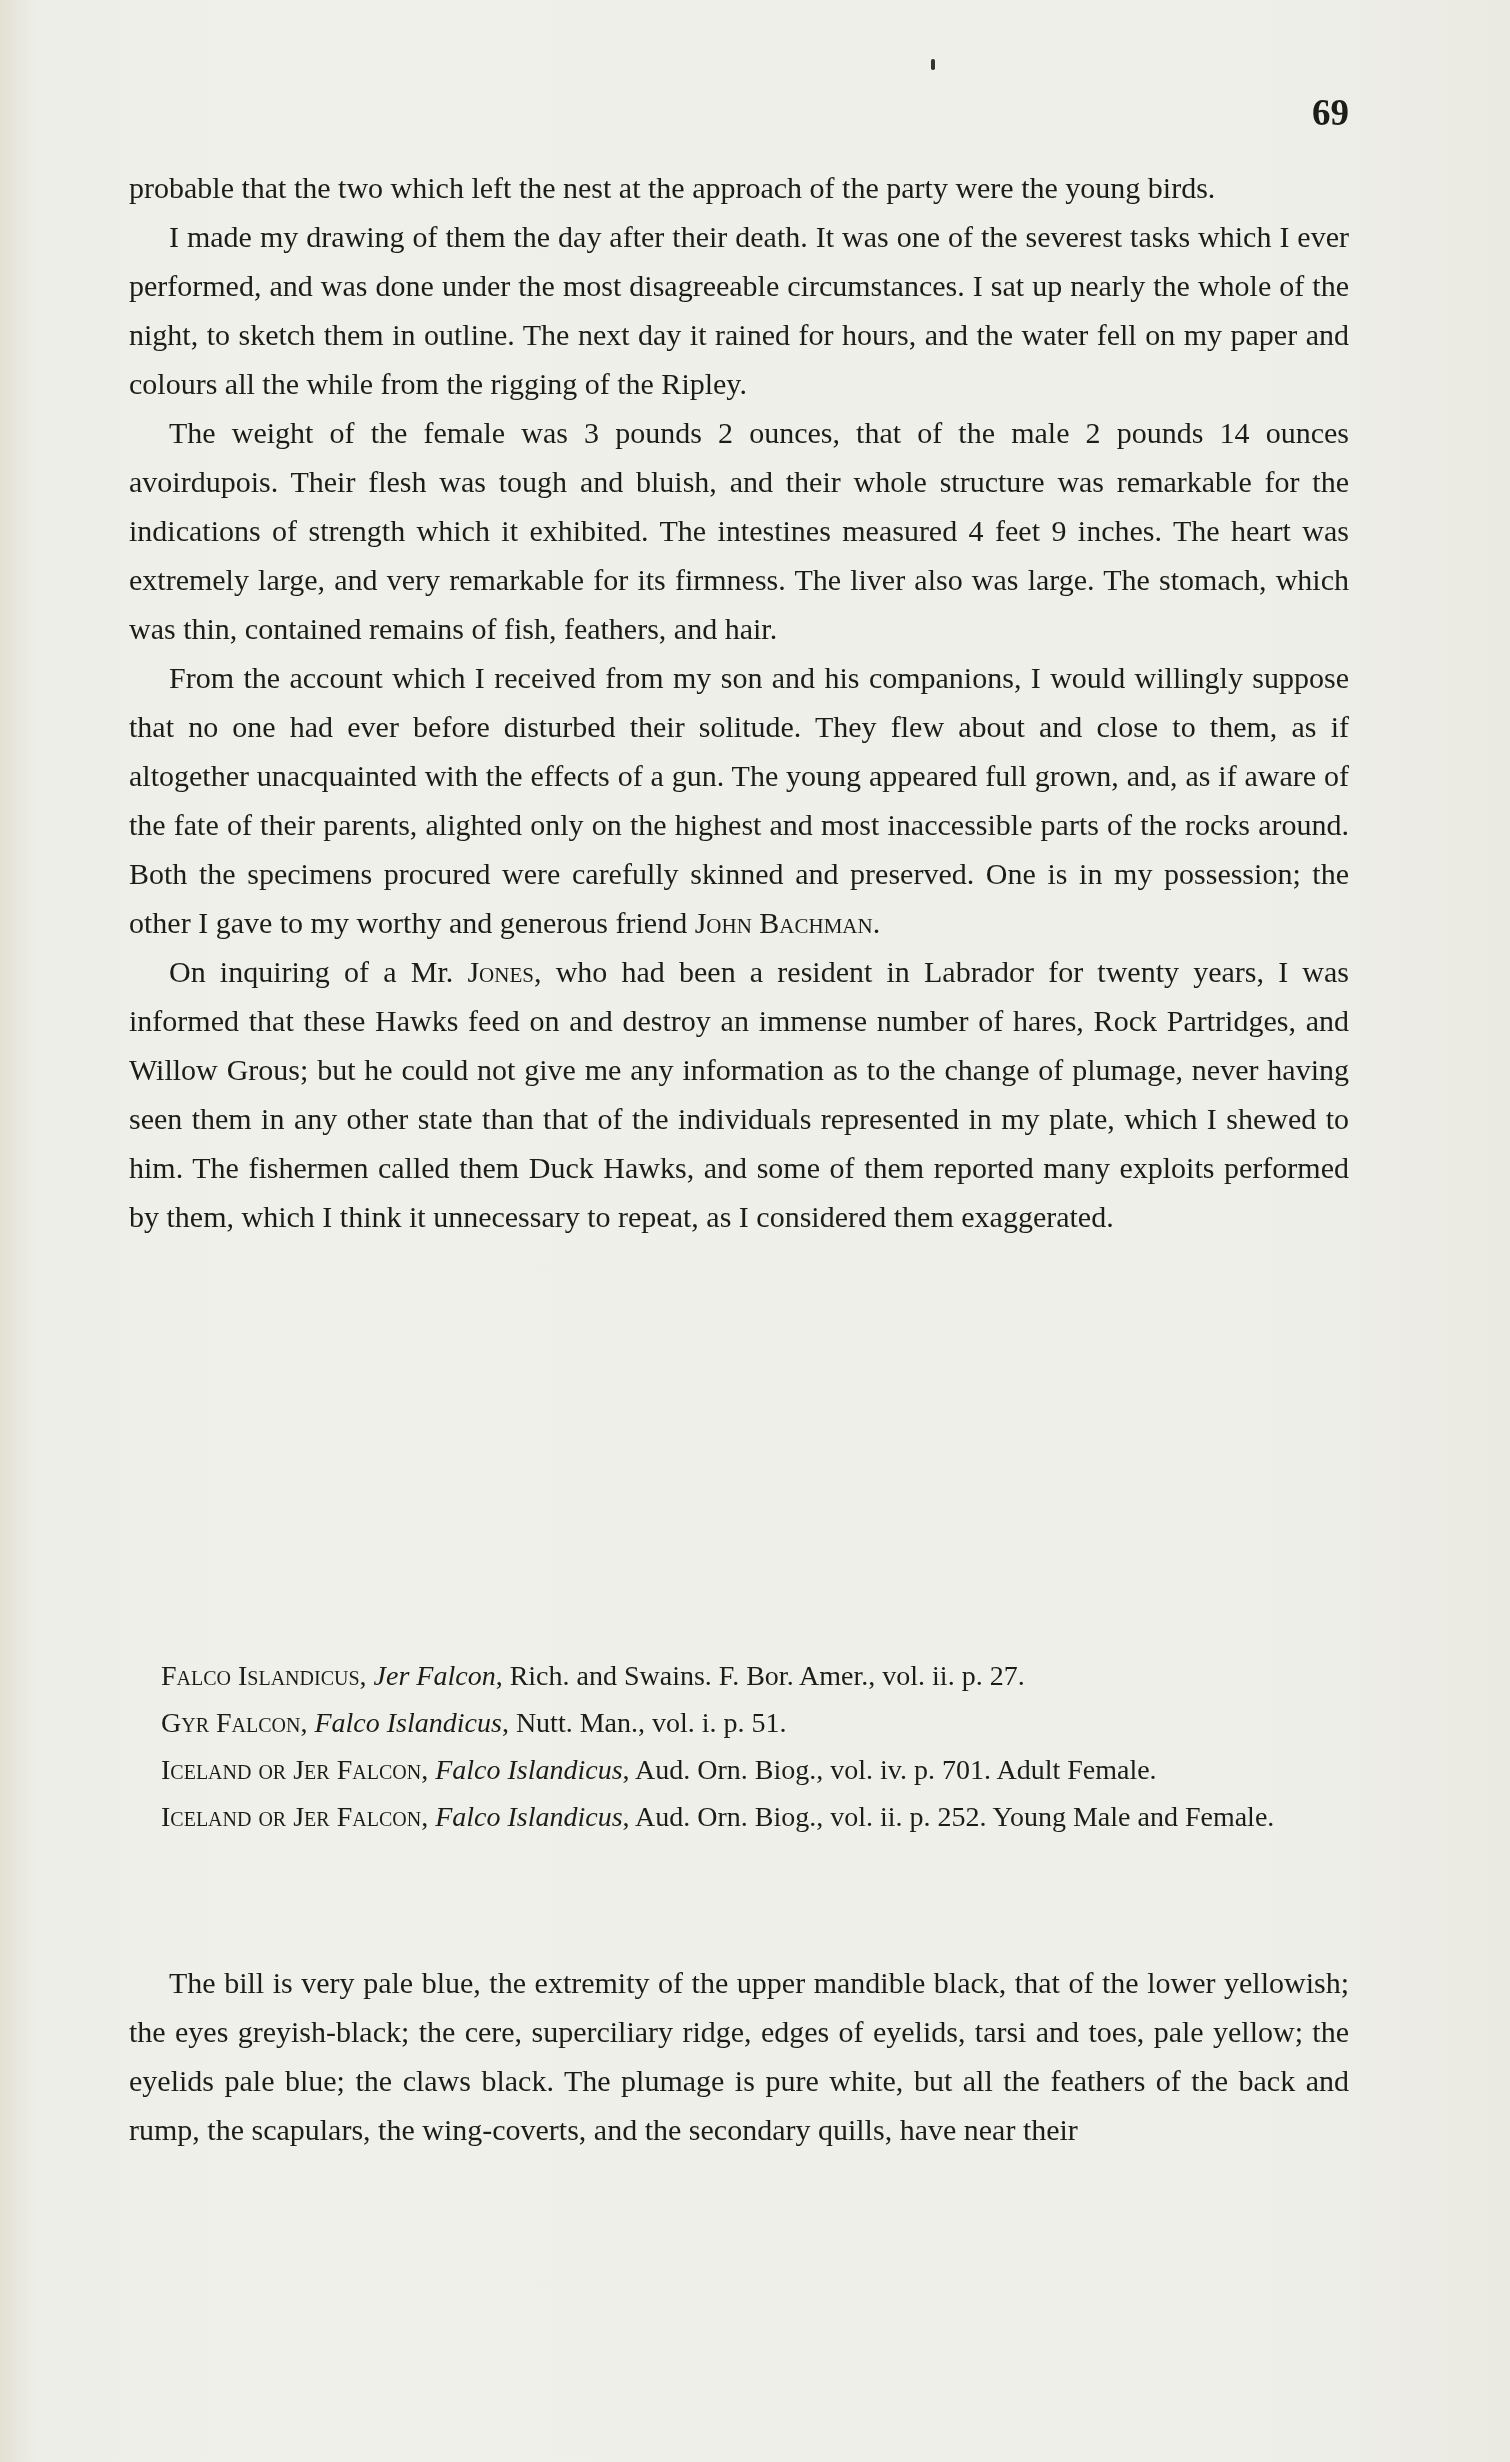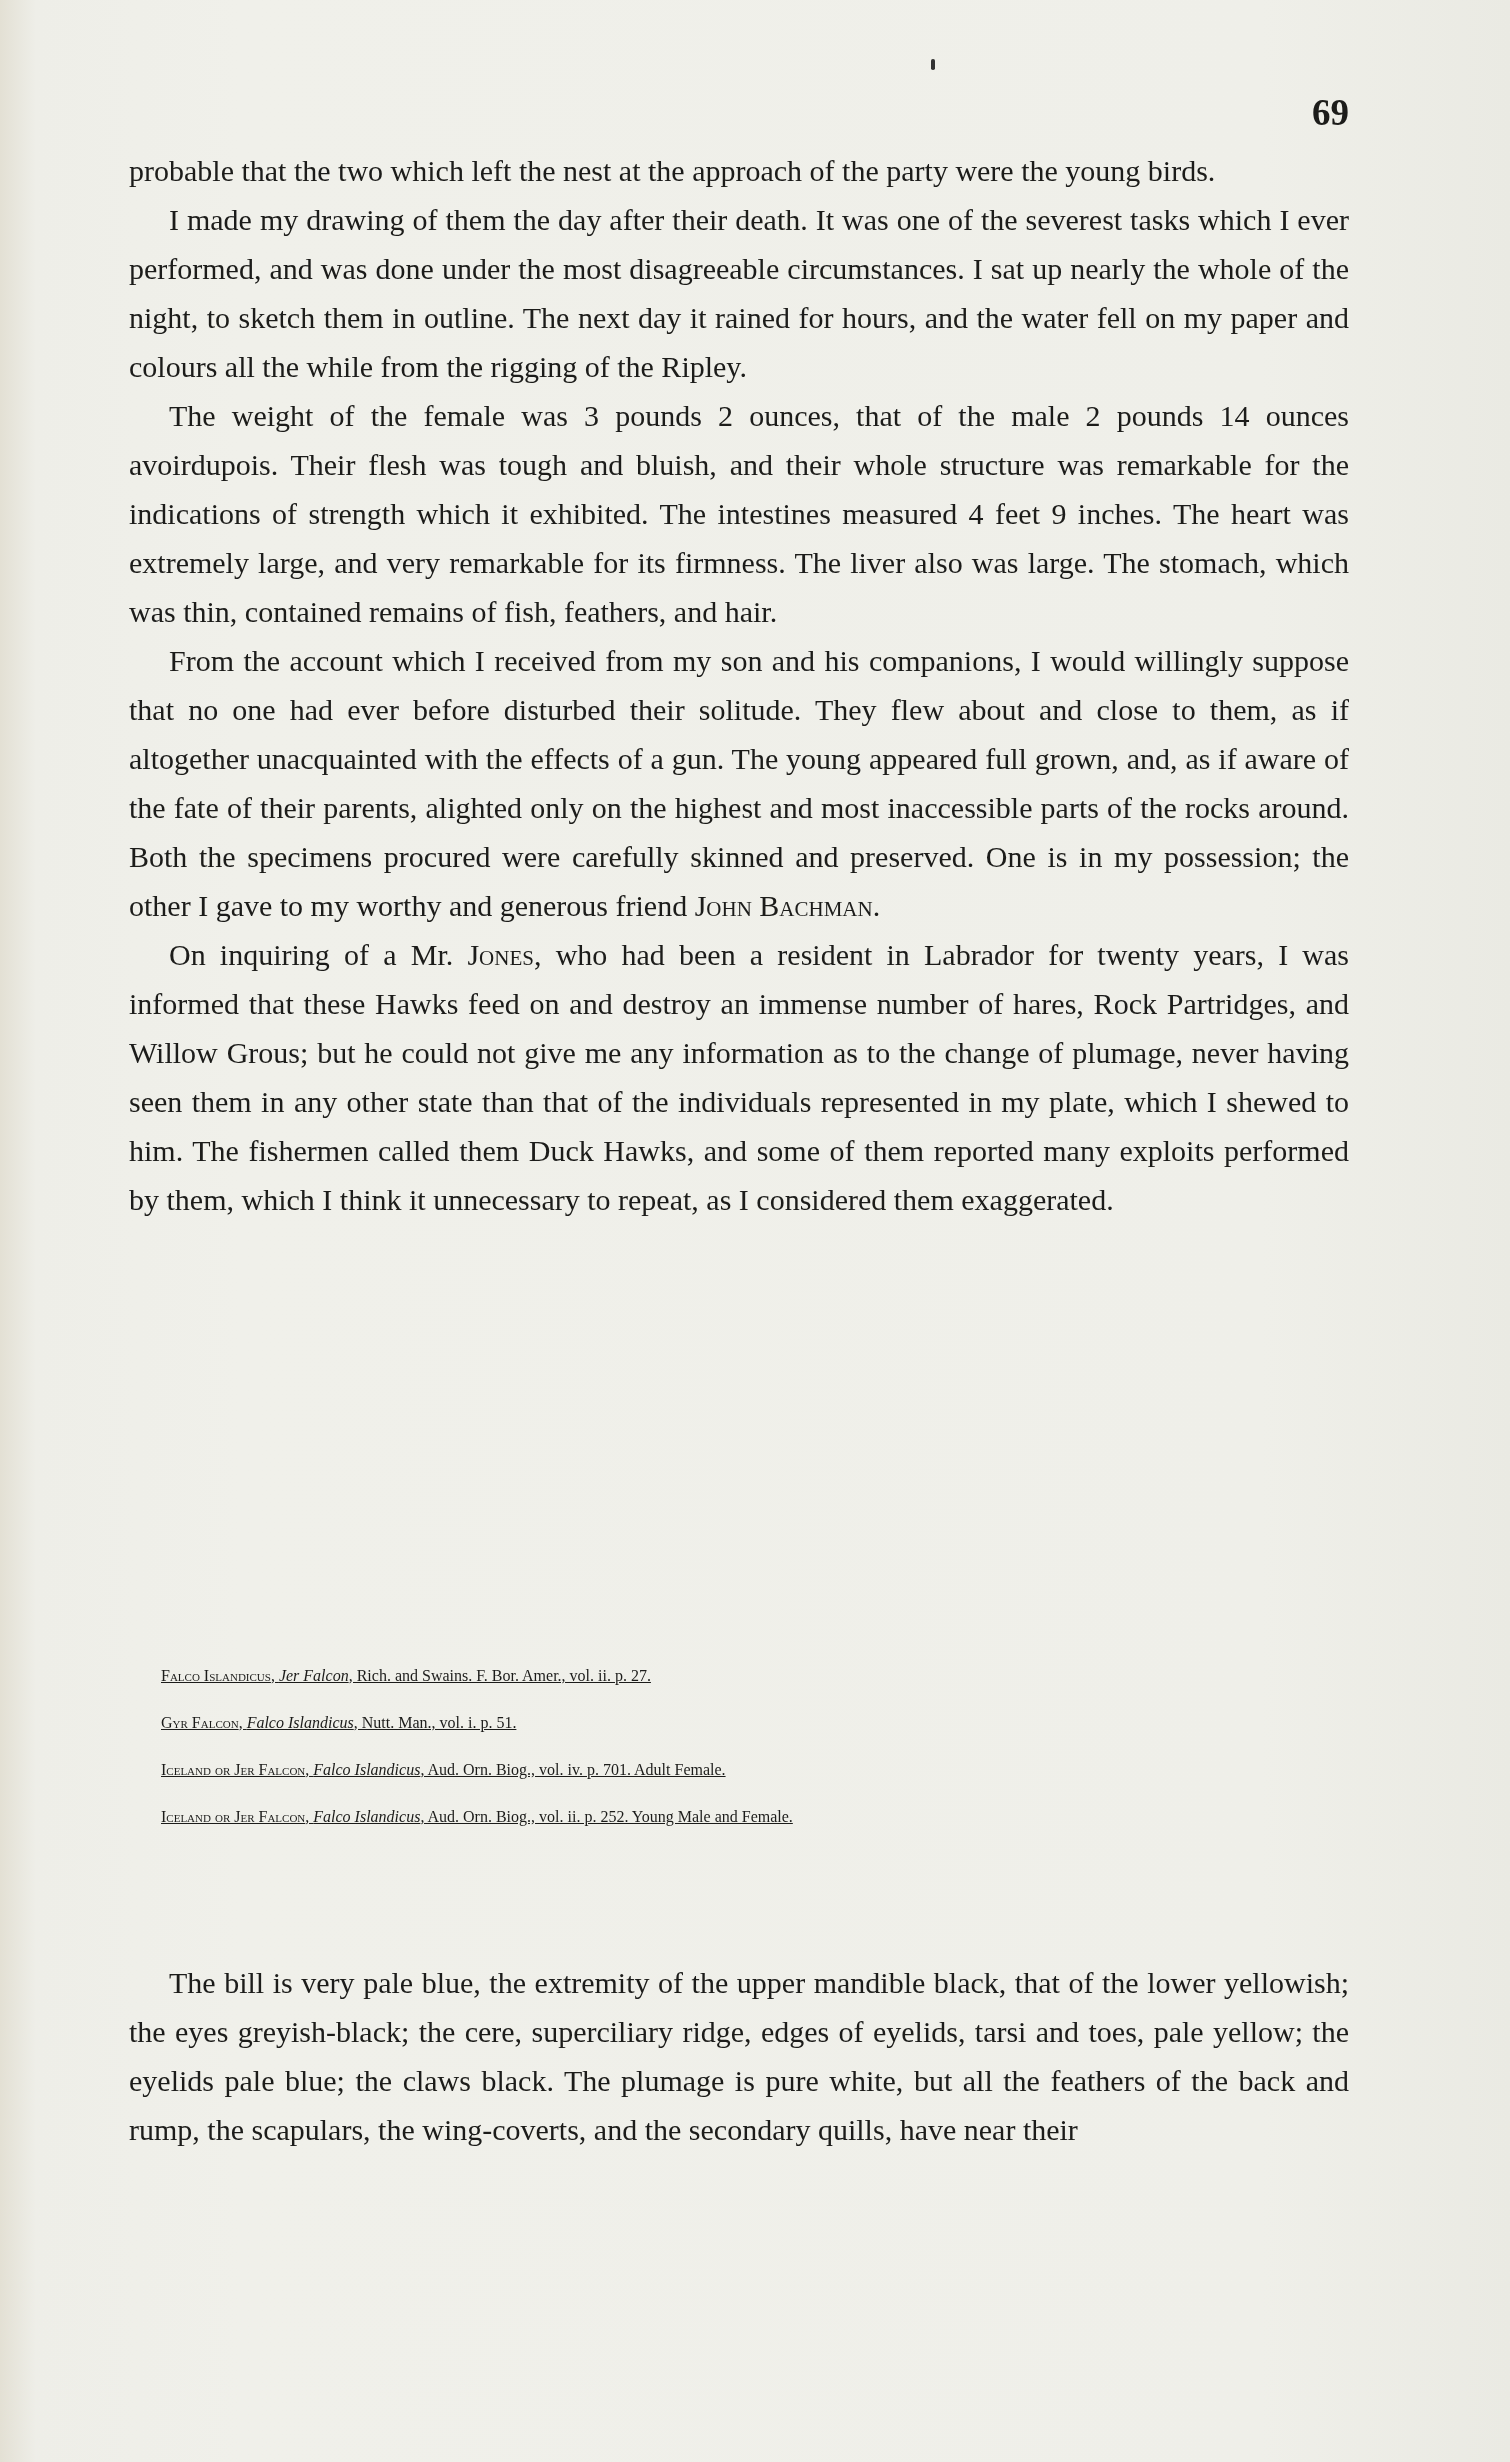--- a/index.html
+++ b/index.html
@@ -28,26 +28,25 @@
   .mark { position:absolute; left:931px; top:59px; width:4.2px; height:10.8px; background:#333; border-radius:1.8px; }
   .text-block {
     position: absolute; left: 129px; width: 1220px;
     font-size: 30px; line-height: 49px;
     text-align: justify;
     font-family: "Liberation Serif", serif;
   }
   .text-block p { margin: 0; text-indent: 40px; }
   .text-block p.cont { text-indent: 0; }
   .sc { font-variant: small-caps; }
-  .block-1 { top: 146px; }
+  .block-1 { top: 163px; }
   .refs {
     position: absolute; left: 161px; top: 1652px; width: 1199px;
-    font-size: 16px; line-height: 47px;
+    font-size: 28px; line-height: 47px;
     font-family: "Liberation Serif", serif;
-    text-decoration: underline;
   }
   .refs .ref { margin: 0; padding-left: 31px; text-indent: -31px; }
   .refs i { font-style: italic; }
   .block-2 { top: 1934px; margin-top: 24px; }
 </style>
 </head>
 <body>
 
 <div class="page">
   <div class="mark"></div>

